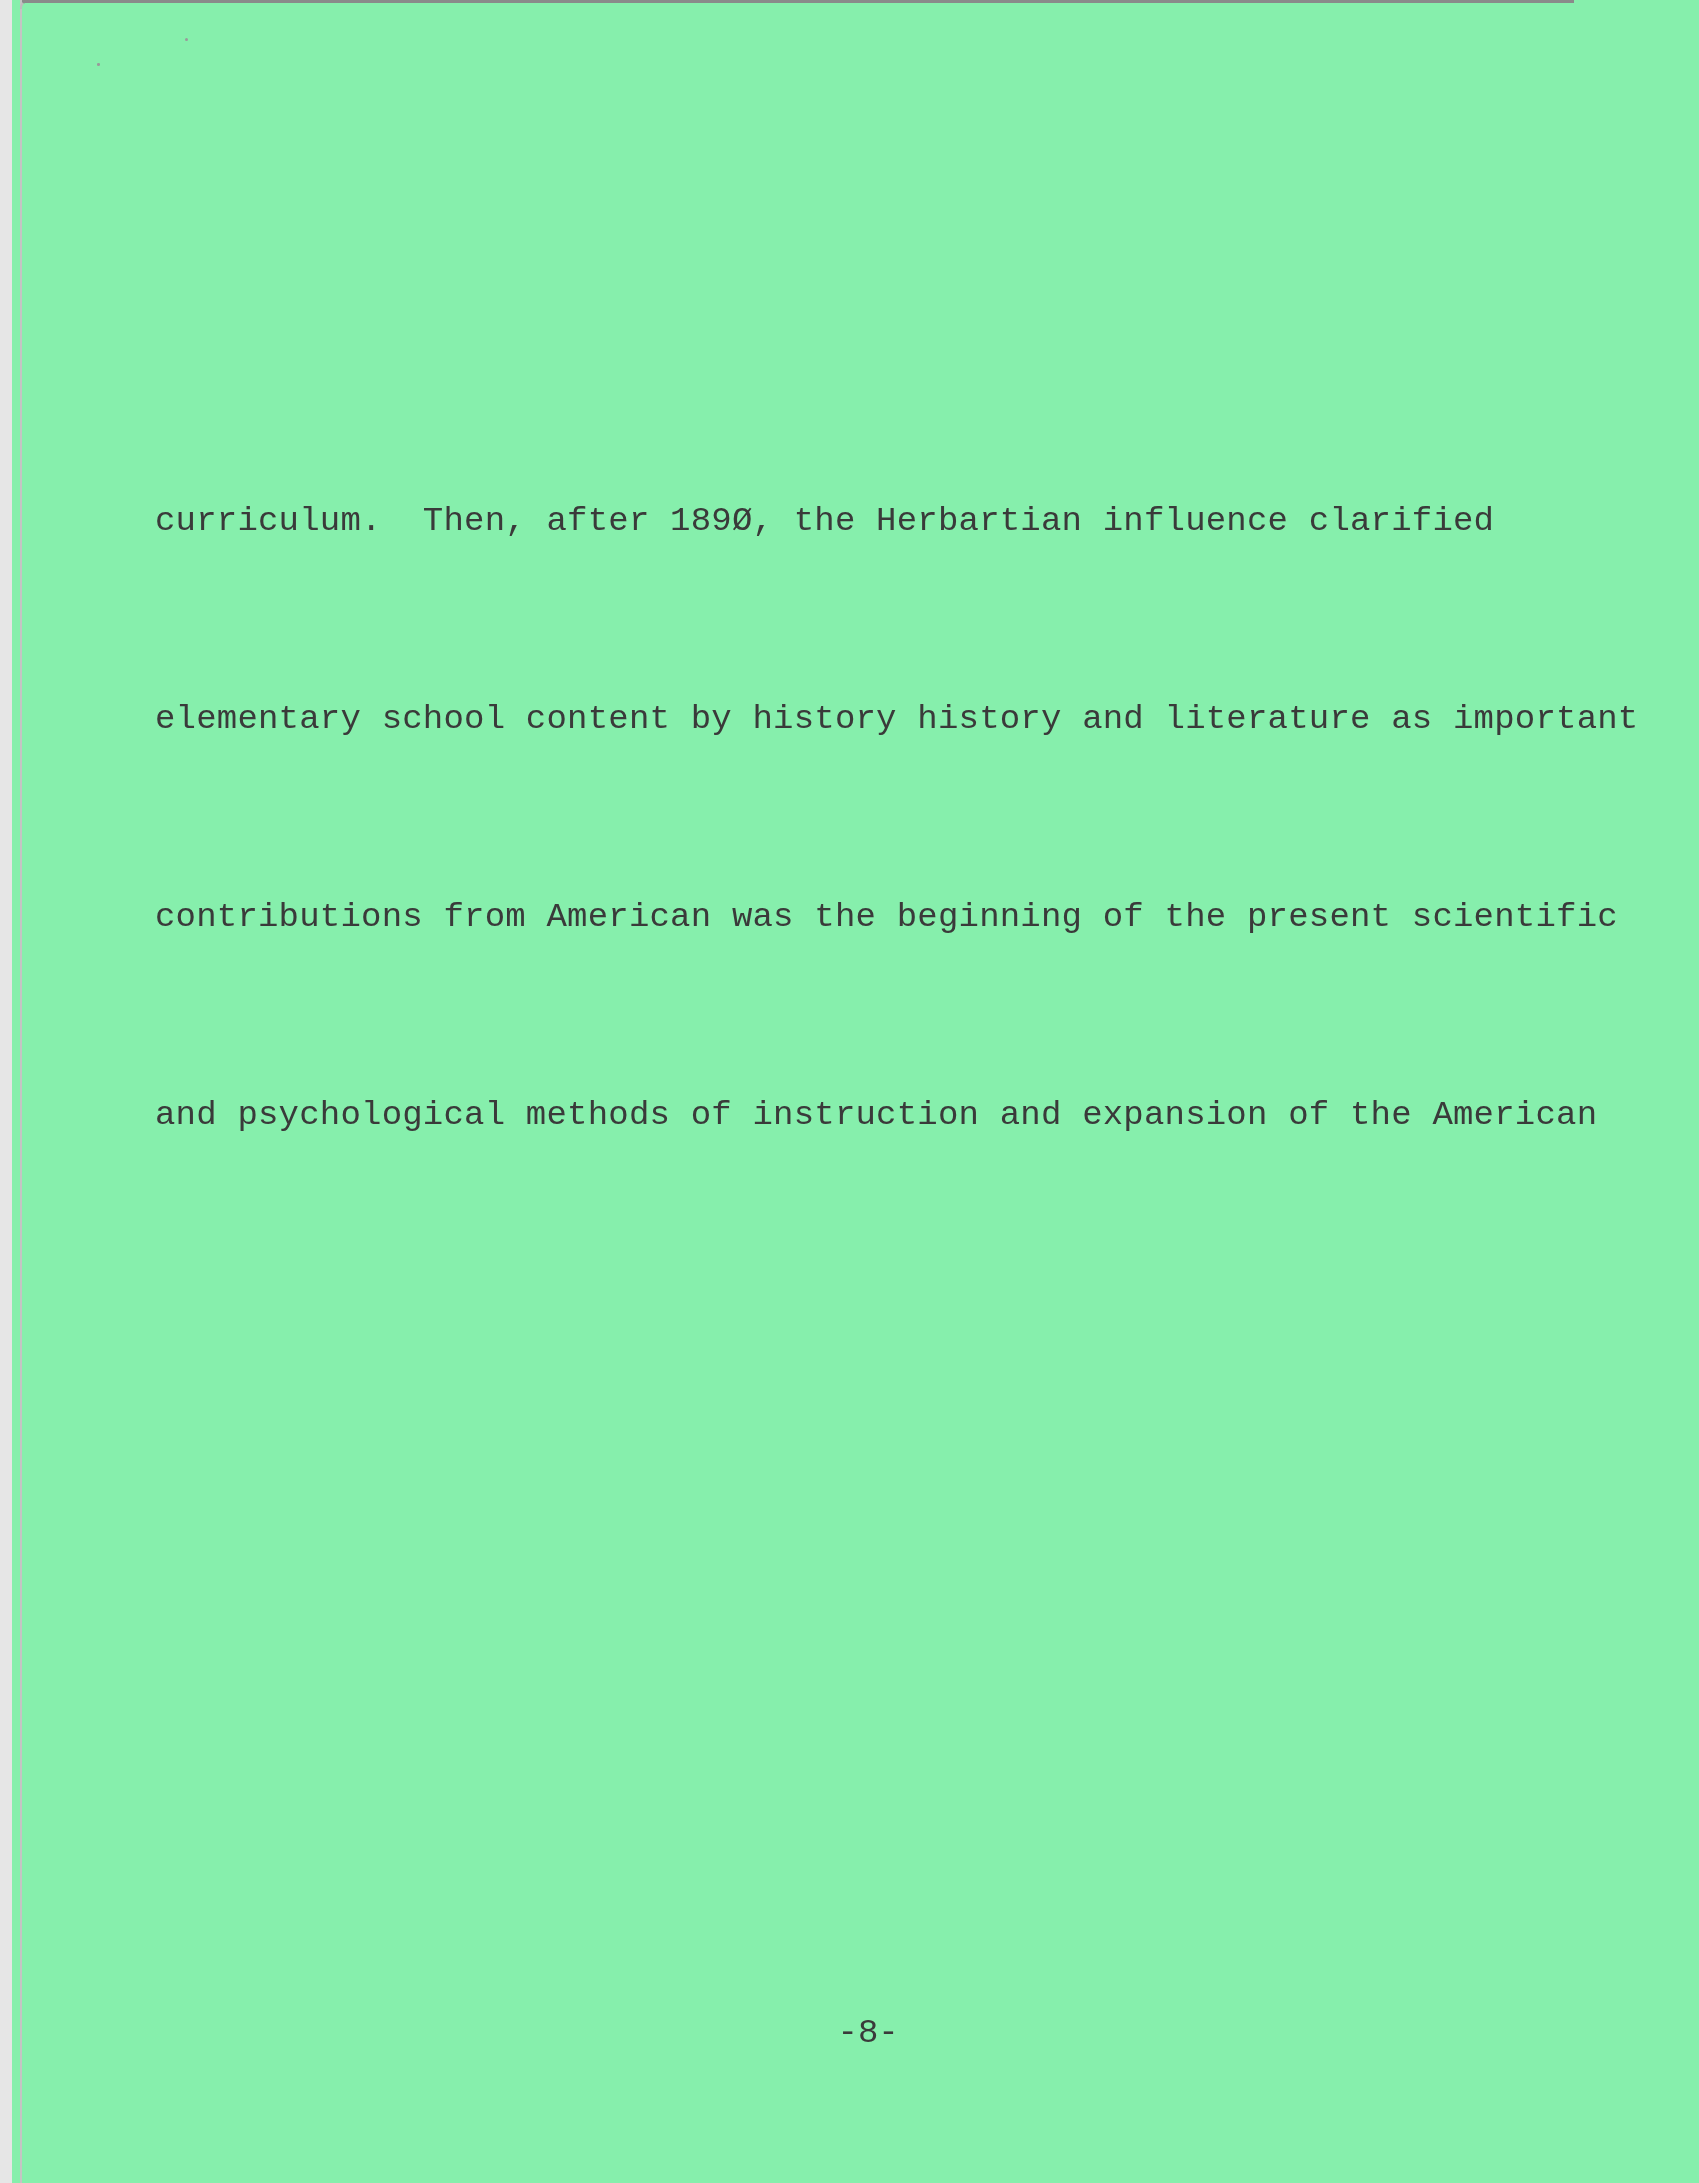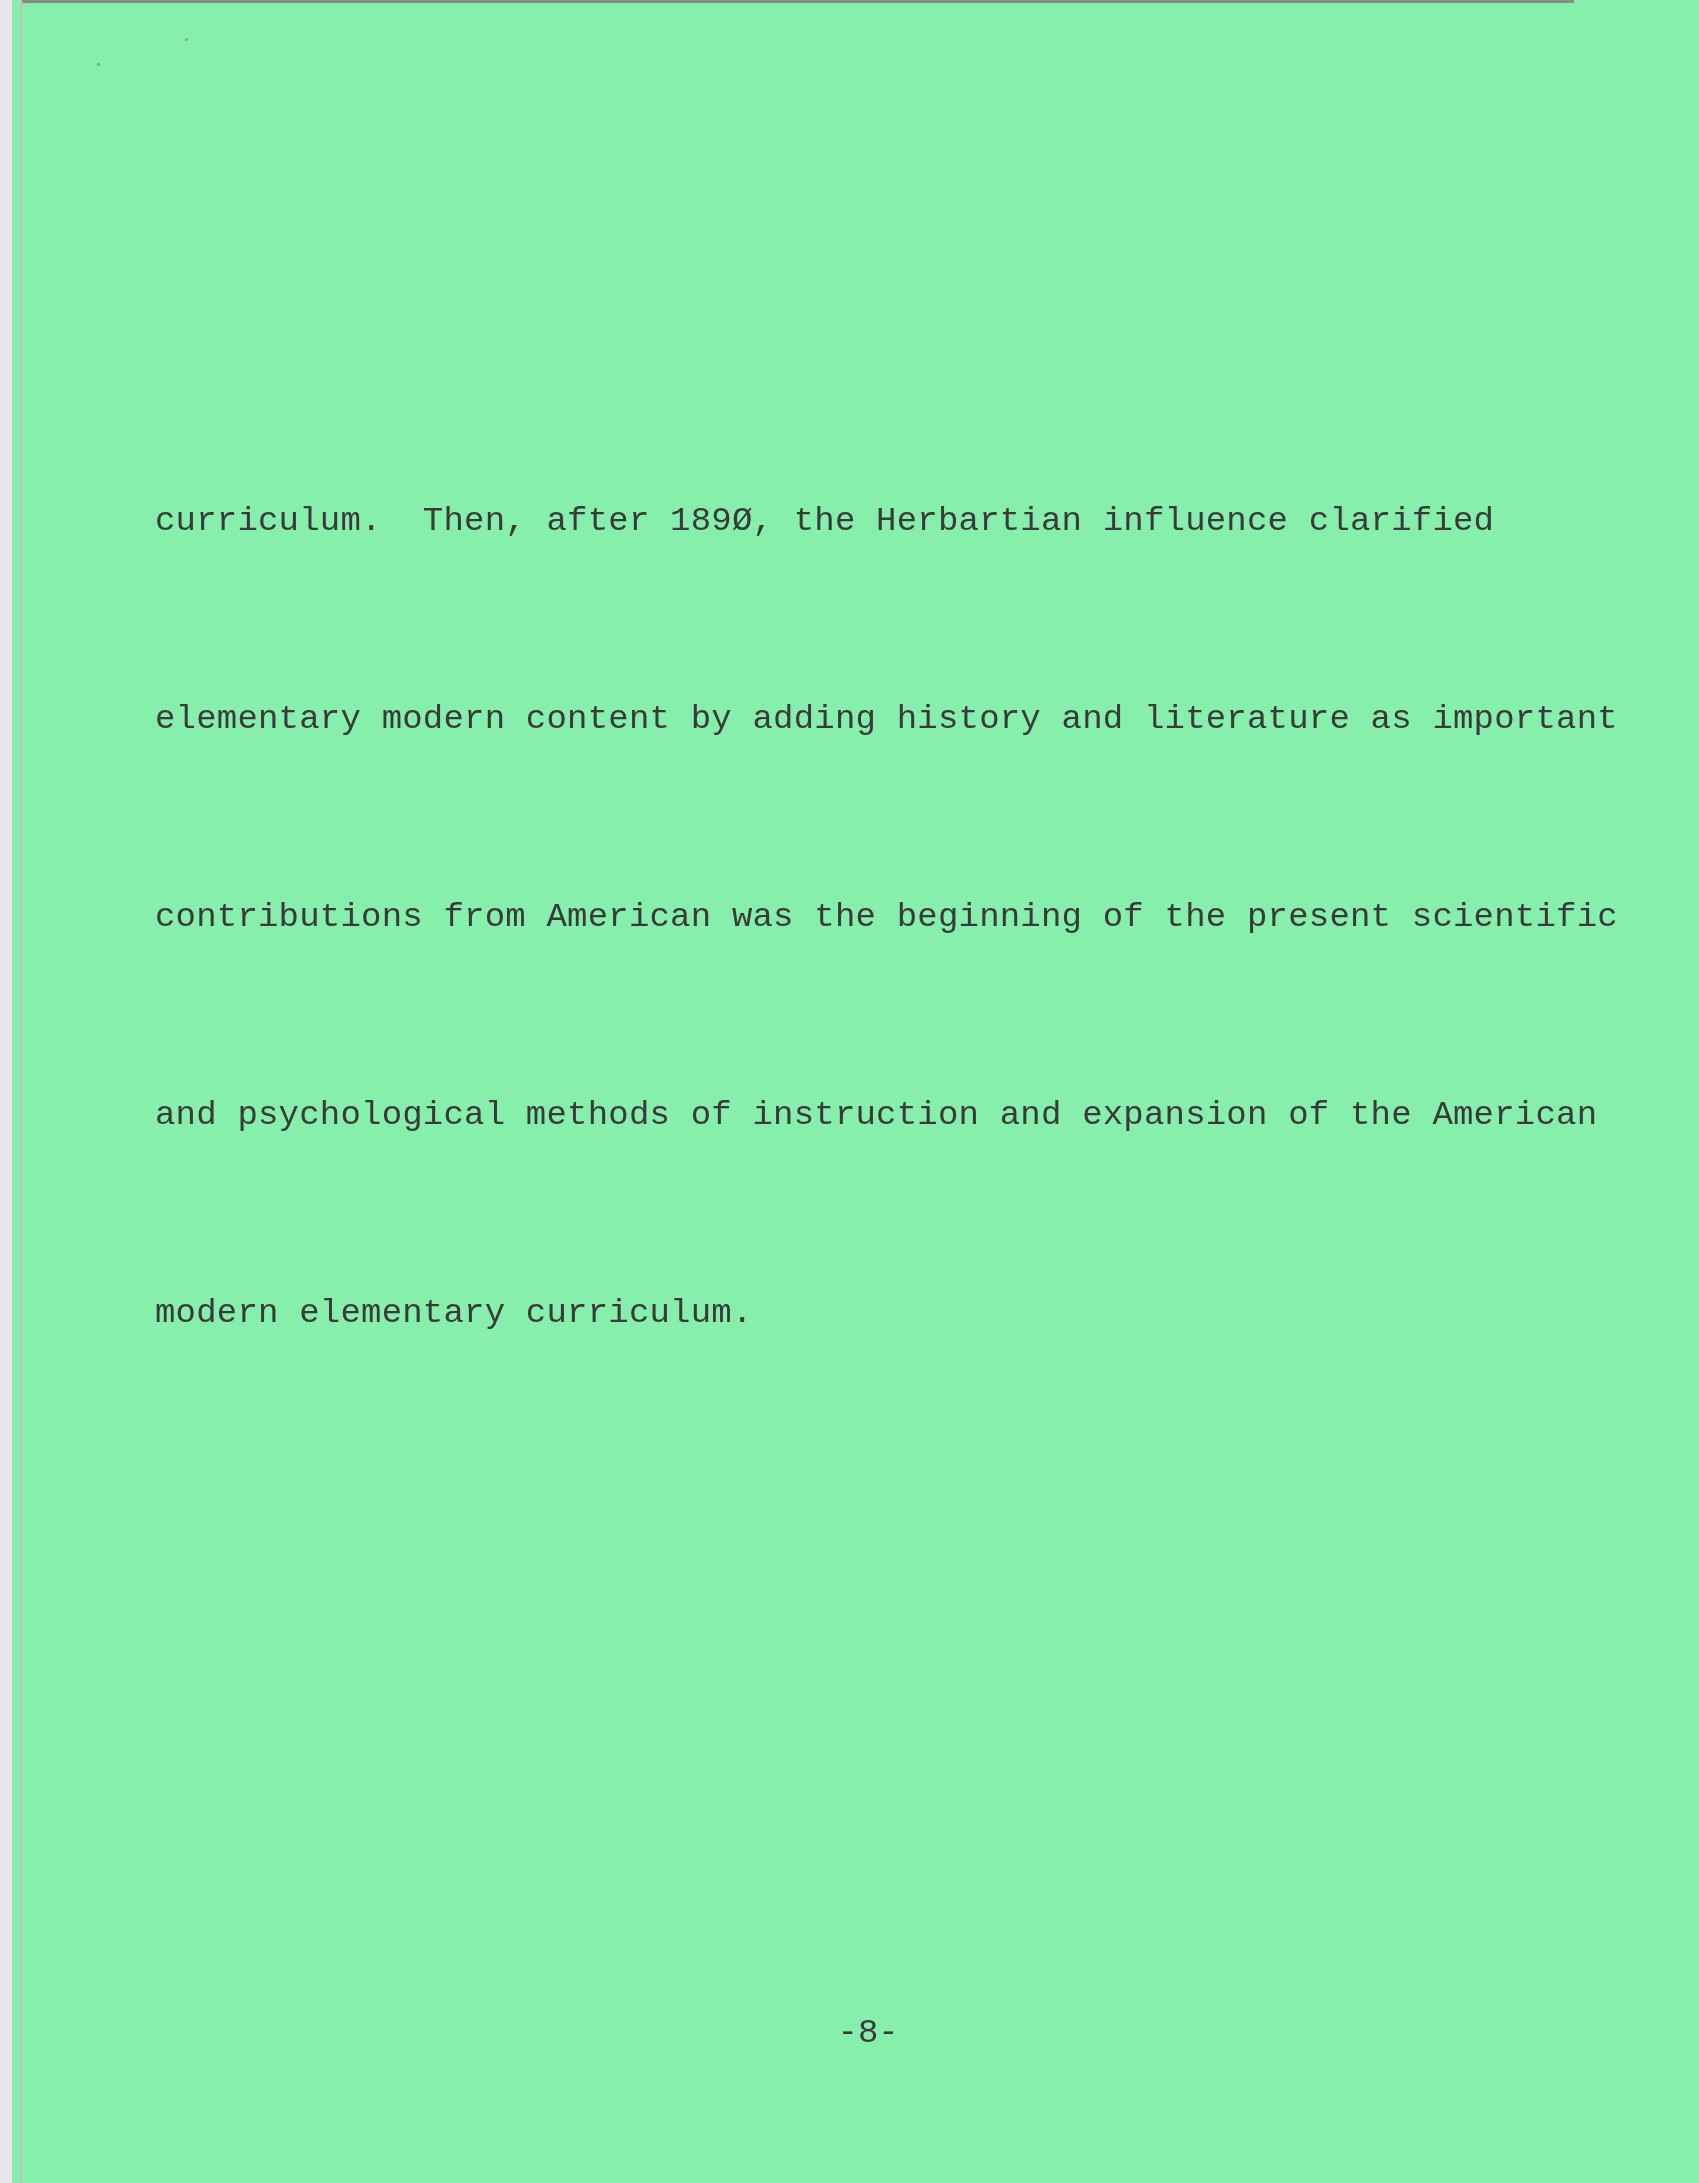--- a/index.html
+++ b/index.html
@@ -98,24 +98,23 @@
   <div class="edge-left"></div>
   <div class="edge-left-corner"></div>
   <div class="edge-right"></div>
   <div class="speck" style="left:173px;top:38px;"></div>
   <div class="speck" style="left:85px;top:63px;width:2.7px;height:2.7px;"></div>
 
   <div class="text-block">
     
     <div>
       <span class="line">curriculum.  Then, after 189Ø, the Herbartian influence clarified</span>
-      <span class="line">elementary modern content by adding history and literature as important</span>
+      <span class="line">elementary school content by history history and literature as important</span>
       <span class="line">contributions from American was the beginning of the present scientific</span>
       <span class="line">and psychological methods of instruction and expansion of the American</span>
-      <span class="line">modern elementary curriculum.</span>
     </div>
     
     <div>
       
       
       
       
       
       
       

